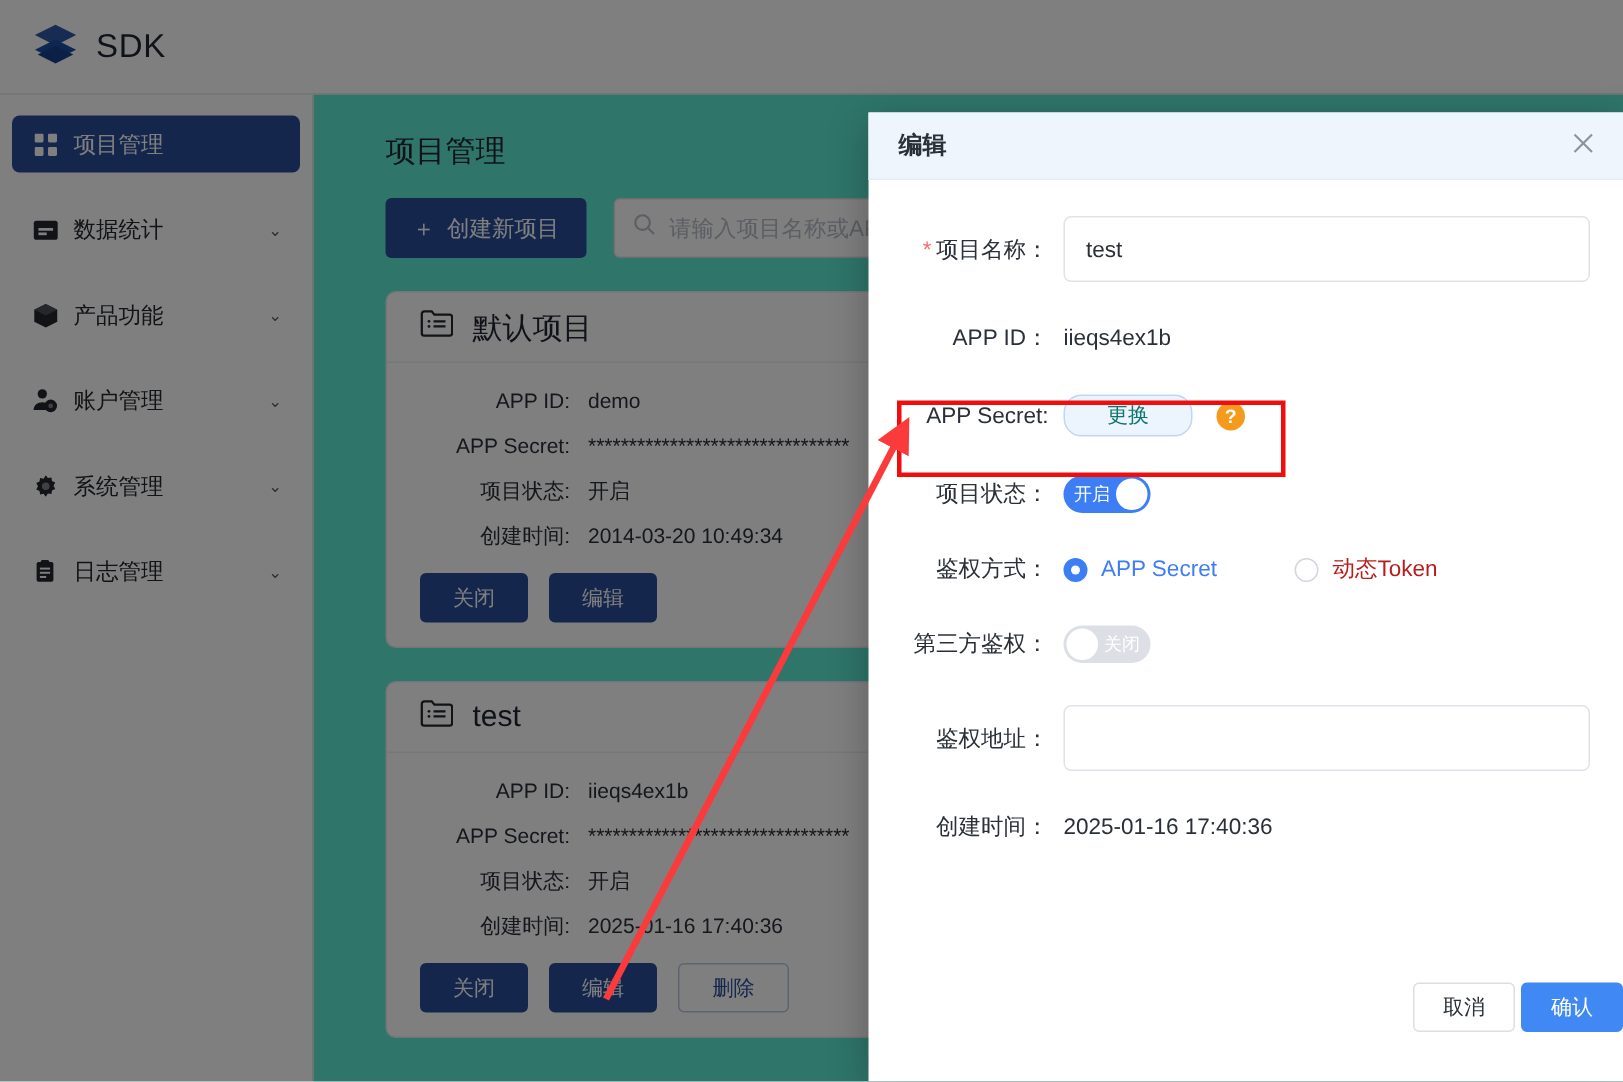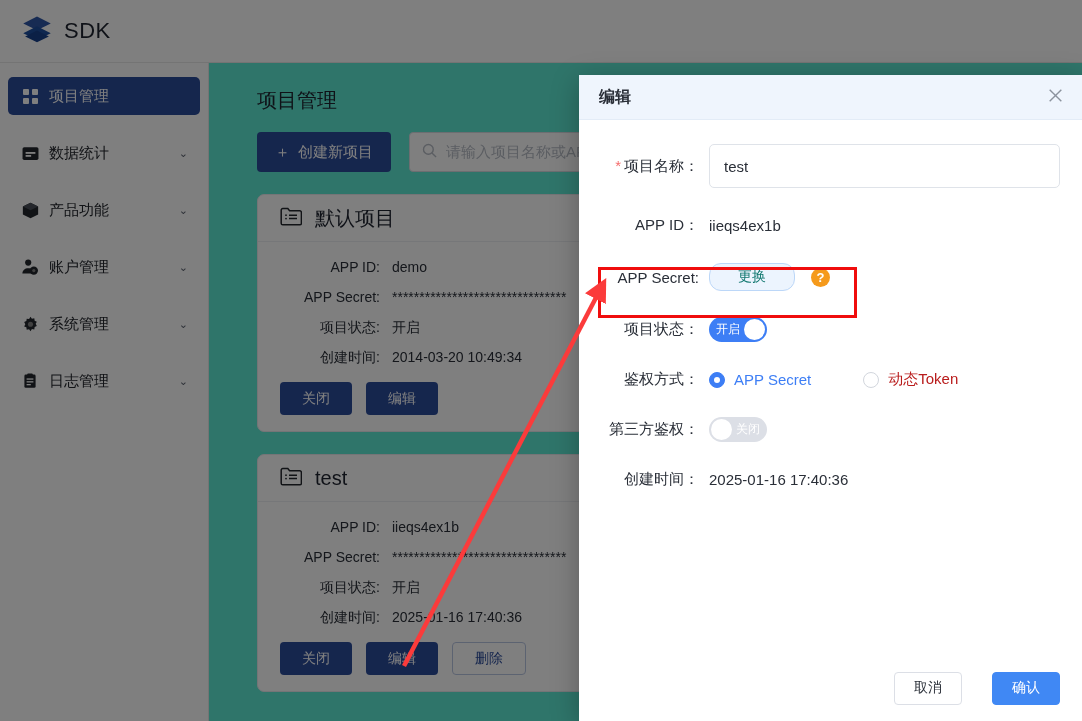--- a/index.html
+++ b/index.html
@@ -114,22 +114,22 @@
 
   .radio-wrap { display: flex; align-items: center; gap: 52px; }
   .radio { display: inline-flex; align-items: center; gap: 9px; cursor: pointer; font-size: 15px; }
   .radio .dot { width: 16px; height: 16px; border-radius: 50%; border: 1px solid #d2d6dd; background: #fff; display: inline-block; position: relative; }
   .radio.sel .dot { border-color: #3d7ef5; background: #3d7ef5; }
   .radio.sel .dot::after { content: ""; position: absolute; left: 4px; top: 4px; width: 6px; height: 6px; border-radius: 50%; background: #fff; }
   .radio.sel .rlabel { color: #3d7ef5; }
   .radio .rlabel { color: #b91c1c; }
 
   .modal-foot {
-    height: 66px; display: flex; align-items: center; justify-content: flex-end;
-    gap: 30px; padding-right: 22px;
+    height: 66px; display: flex; align-items: flex-start; justify-content: flex-end;
+    gap: 4px; 
   }
   .mbtn { height: 33px; padding: 0 19px; border-radius: 4px; font-size: 14px; cursor: pointer; }
   .mbtn.cancel { background: #fff; border: 1px solid #dcdfe6; color: #2a2f38; }
   .mbtn.ok { background: #4088f4; border: 1px solid #4088f4; color: #fff; }
 
   
   #annot { position: absolute; inset: 0; pointer-events: none; }
   .redbox {
     position: absolute; left: 598px; top: 267px; width: 259px; height: 51px;
     border: 3px solid #f00d0d; box-sizing: border-box;
@@ -394,20 +394,26 @@
       <div class="row">
         <div class="lbl">第三方鉴权：</div>
         <div class="fld">
           <span class="switch off">
             <span class="sw-txt">关闭</span>
             <span class="knob"></span>
           </span>
         </div>
       </div>
 
+      <div class="row">
+        <div class="lbl">鉴权地址：</div>
+        <div class="fld">
+          <input class="txtinput" type="text" value="" style="">
+        </div>
+      </div>
 
       <div class="row">
         <div class="lbl">创建时间：</div>
         <div class="fld plain">2025-01-16 17:40:36</div>
       </div>
     </div>
 
     <div class="modal-foot">
       <button class="mbtn cancel">取消</button>
       <button class="mbtn ok">确认</button>

